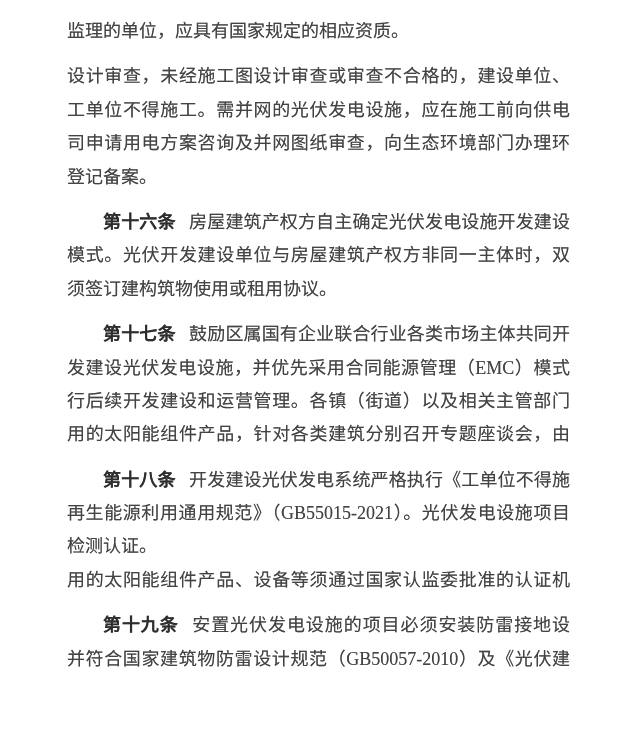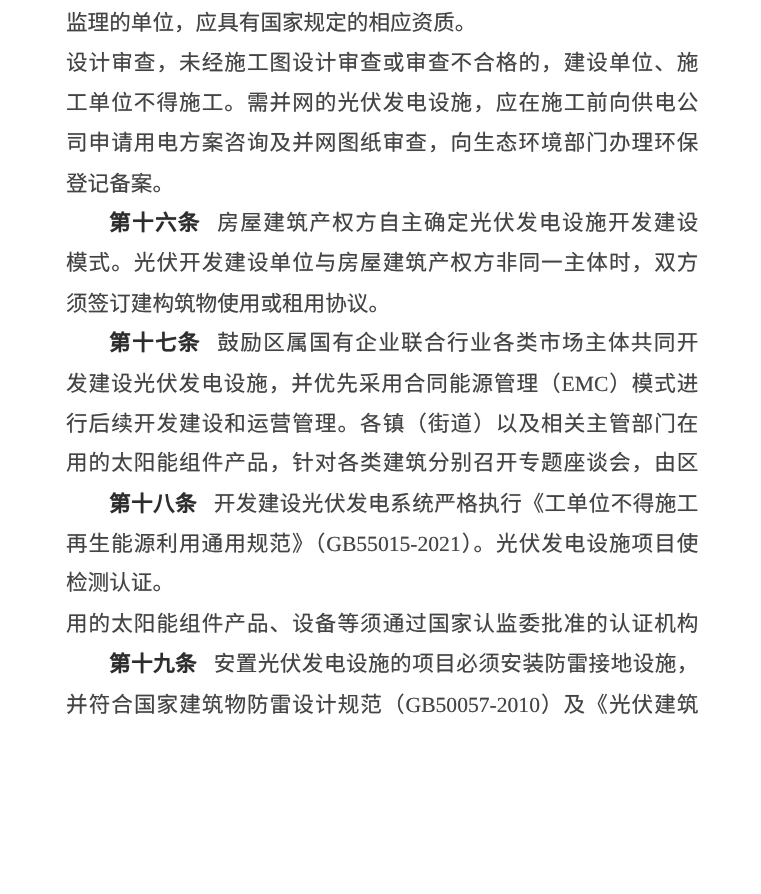--- a/index.html
+++ b/index.html
@@ -14,21 +14,21 @@
     font-family: "Liberation Serif", "DejaVu Serif", serif;
   }
   .page {
     box-sizing: border-box;
     width: 634px;
     height: 745px;
     padding: 3px 52px 0 55px;
     background: var(--page-bg, #ffffff);
   }
   .para {
-    margin: 0;
+    margin: 12px;
   }
   .line {
     font-size: 18px;
     line-height: 33.4px;
     height: 33.4px;
     overflow: hidden;
     color: var(--text-color, #434343);
     text-align: justify;
     text-justify: inter-character;
     text-shadow: 0 0 0.6px rgba(80, 80, 80, 0.55);

